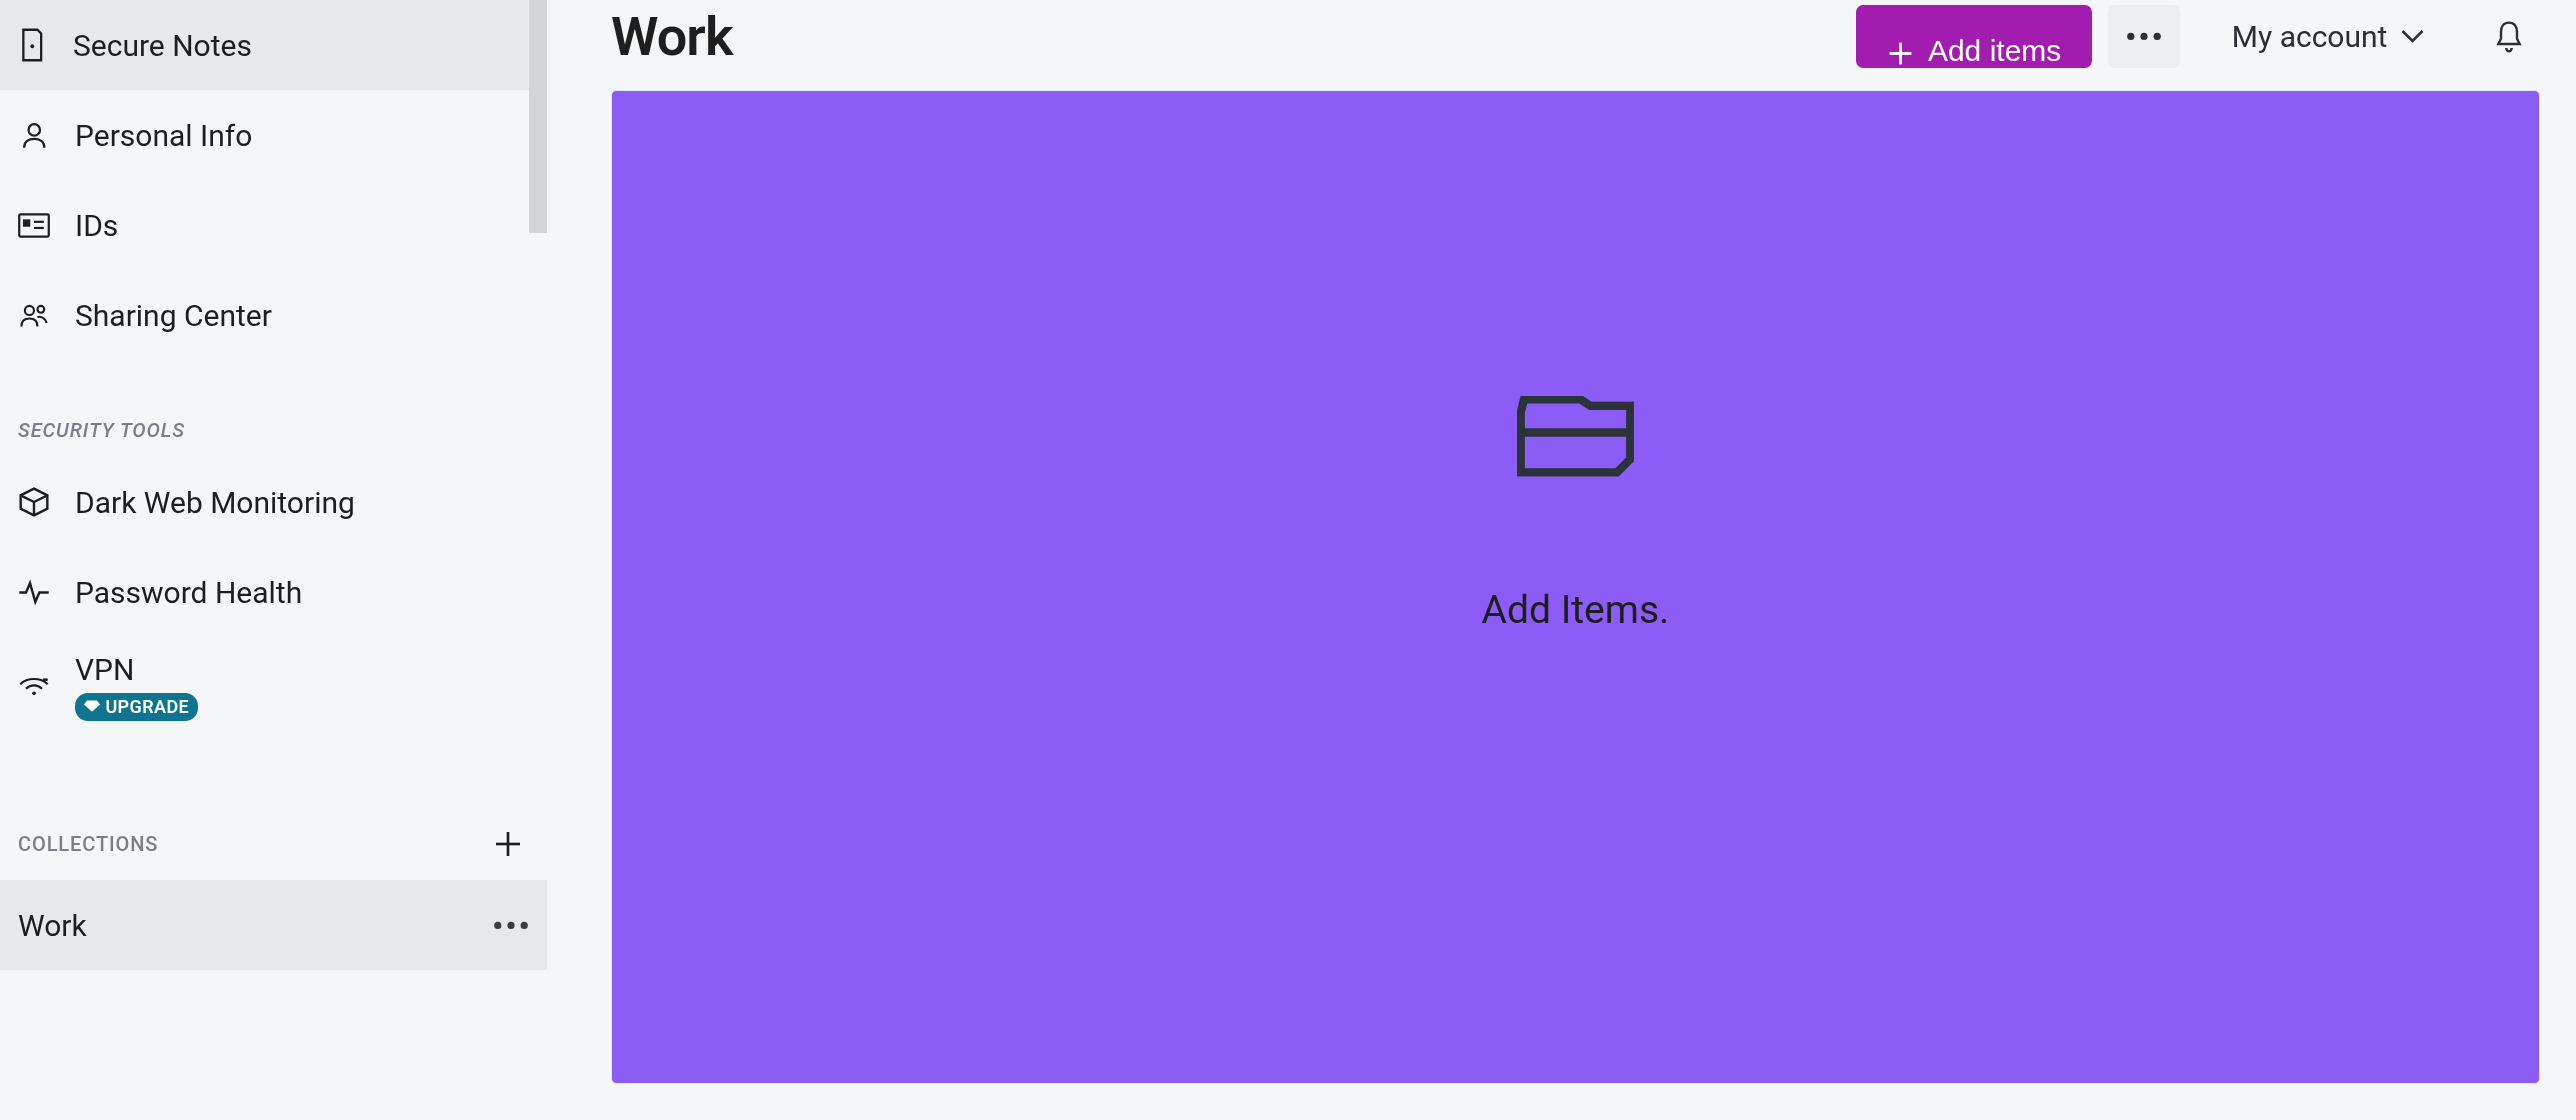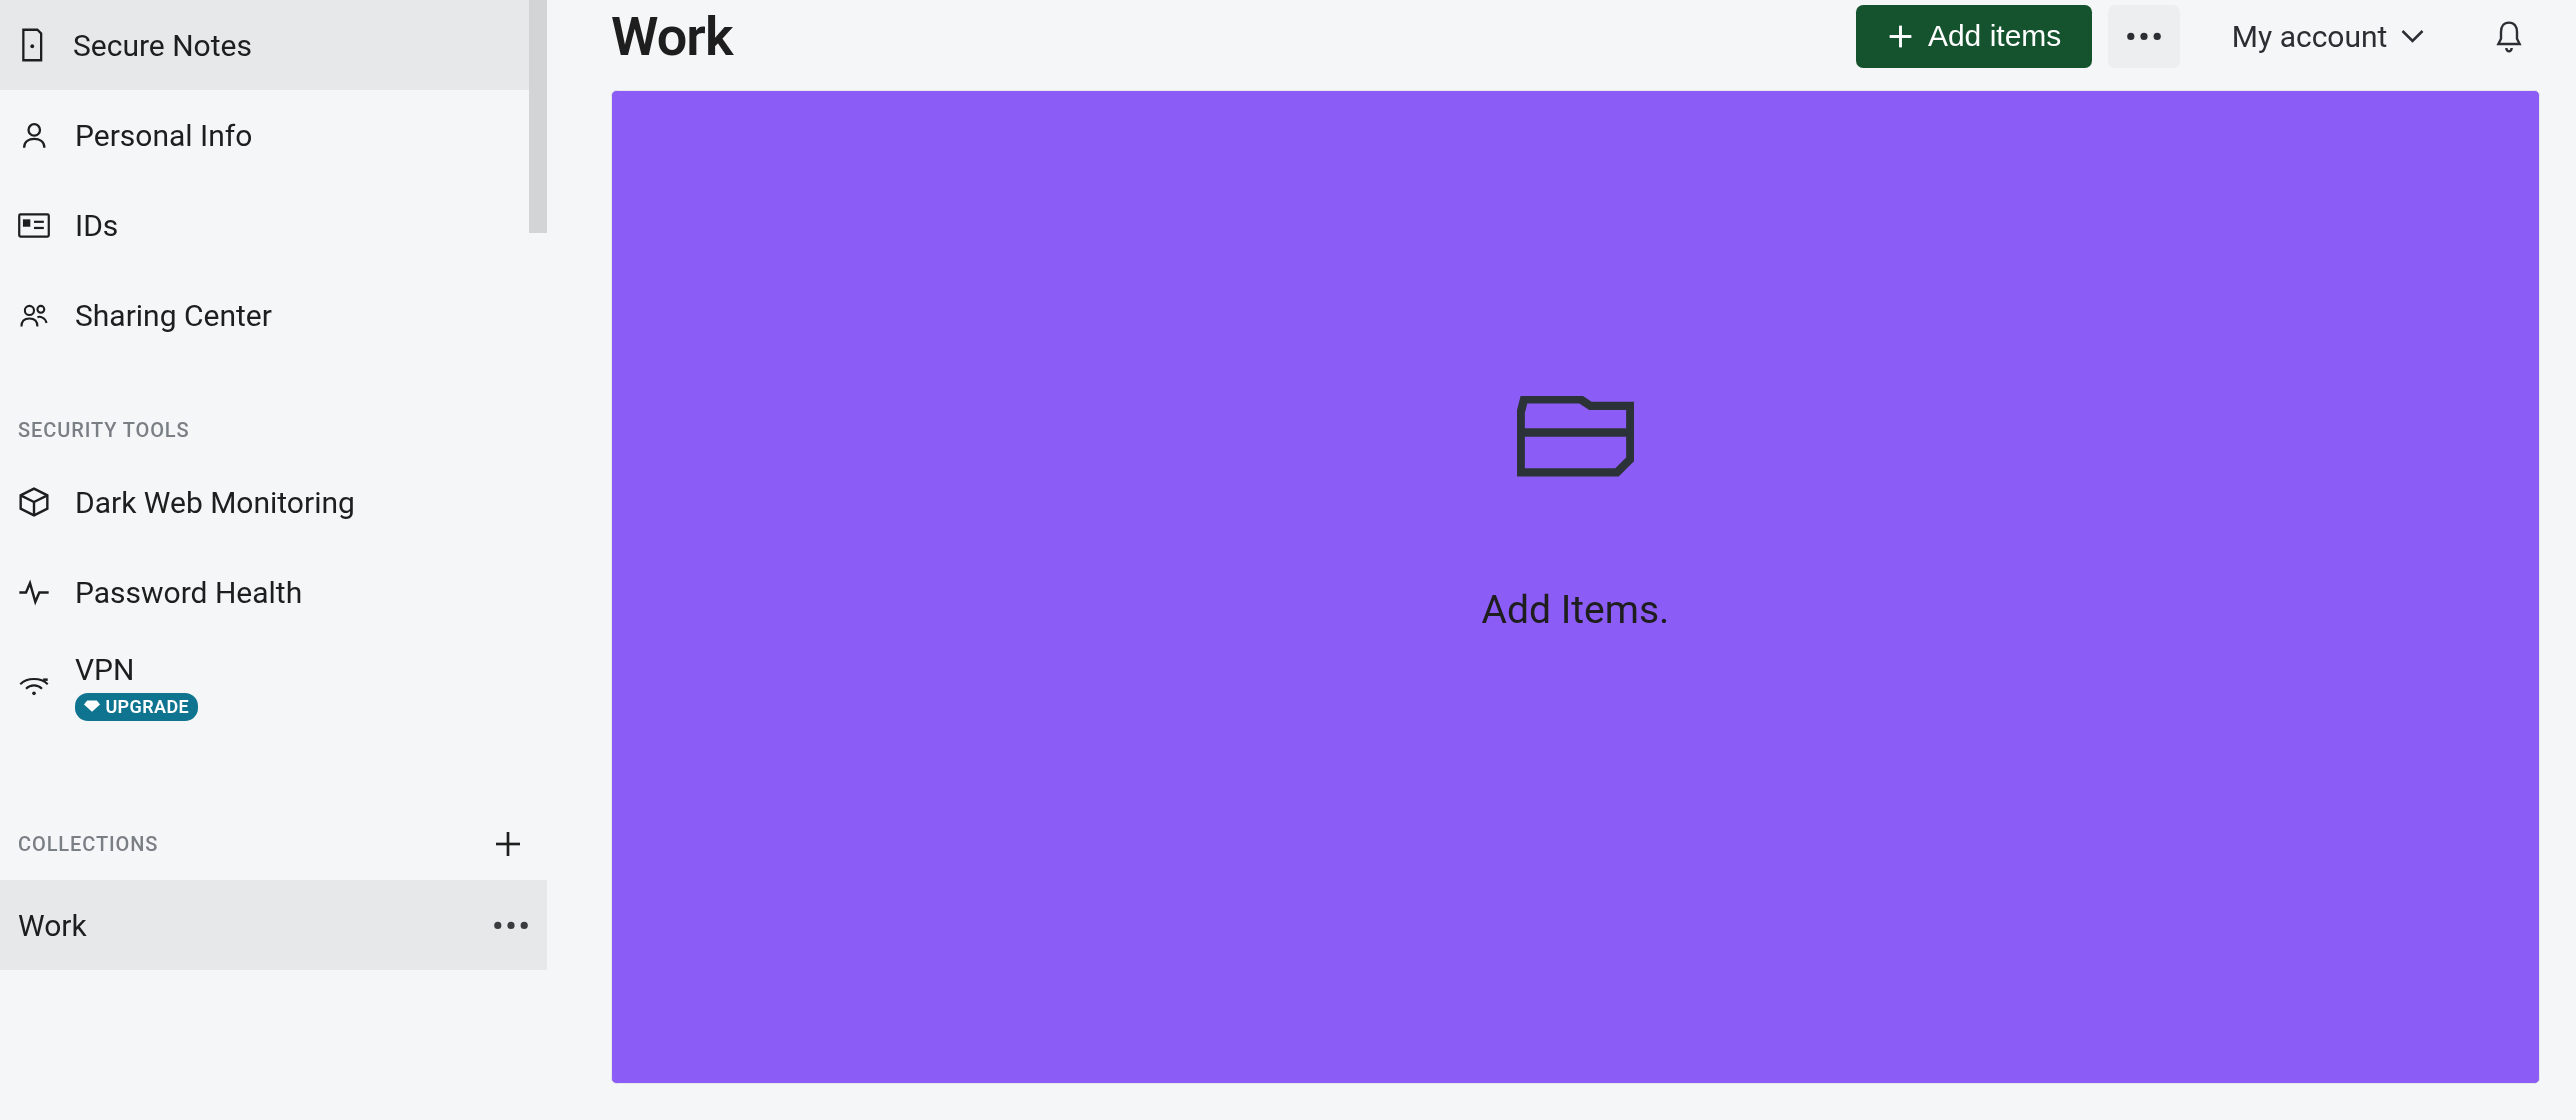--- a/index.html
+++ b/index.html
@@ -80,21 +80,21 @@
   }
 
   .section-header {
     display: flex;
     align-items: center;
     justify-content: space-between;
     padding: 0 18px;
     margin-top: 81px;
     height: 54px;
   }
-  .section-header-first { margin-top: 43px; }
+  .section-header-first { margin-top: 43px; font-style: italic; }
   .section-label {
     font-size: 20px;
     letter-spacing: 0.9px;
     color: #7a7f85;
     font-weight: 500;
   }
   .section-action {
     width: 43px;
     height: 43px;
     display: flex;
@@ -142,23 +142,23 @@
     color: #1e1e1e;
     letter-spacing: -0.9px;
   }
   .topbar-actions {
     display: flex;
     align-items: center;
     gap: 16px;
   }
   .btn-primary {
     display: inline-flex;
-    align-items: center;
+    align-items: flex-end;
     gap: 12.6px;
-    background: #14532d;
+    background: #a21caf;
     color: #ffffff;
     border: none;
     border-radius: 7.2px;
     padding: 0 30.5px;
     height: 63px;
     font-size: 30px;
     font-weight: 500;
     cursor: pointer;
   }
   .btn-secondary {

